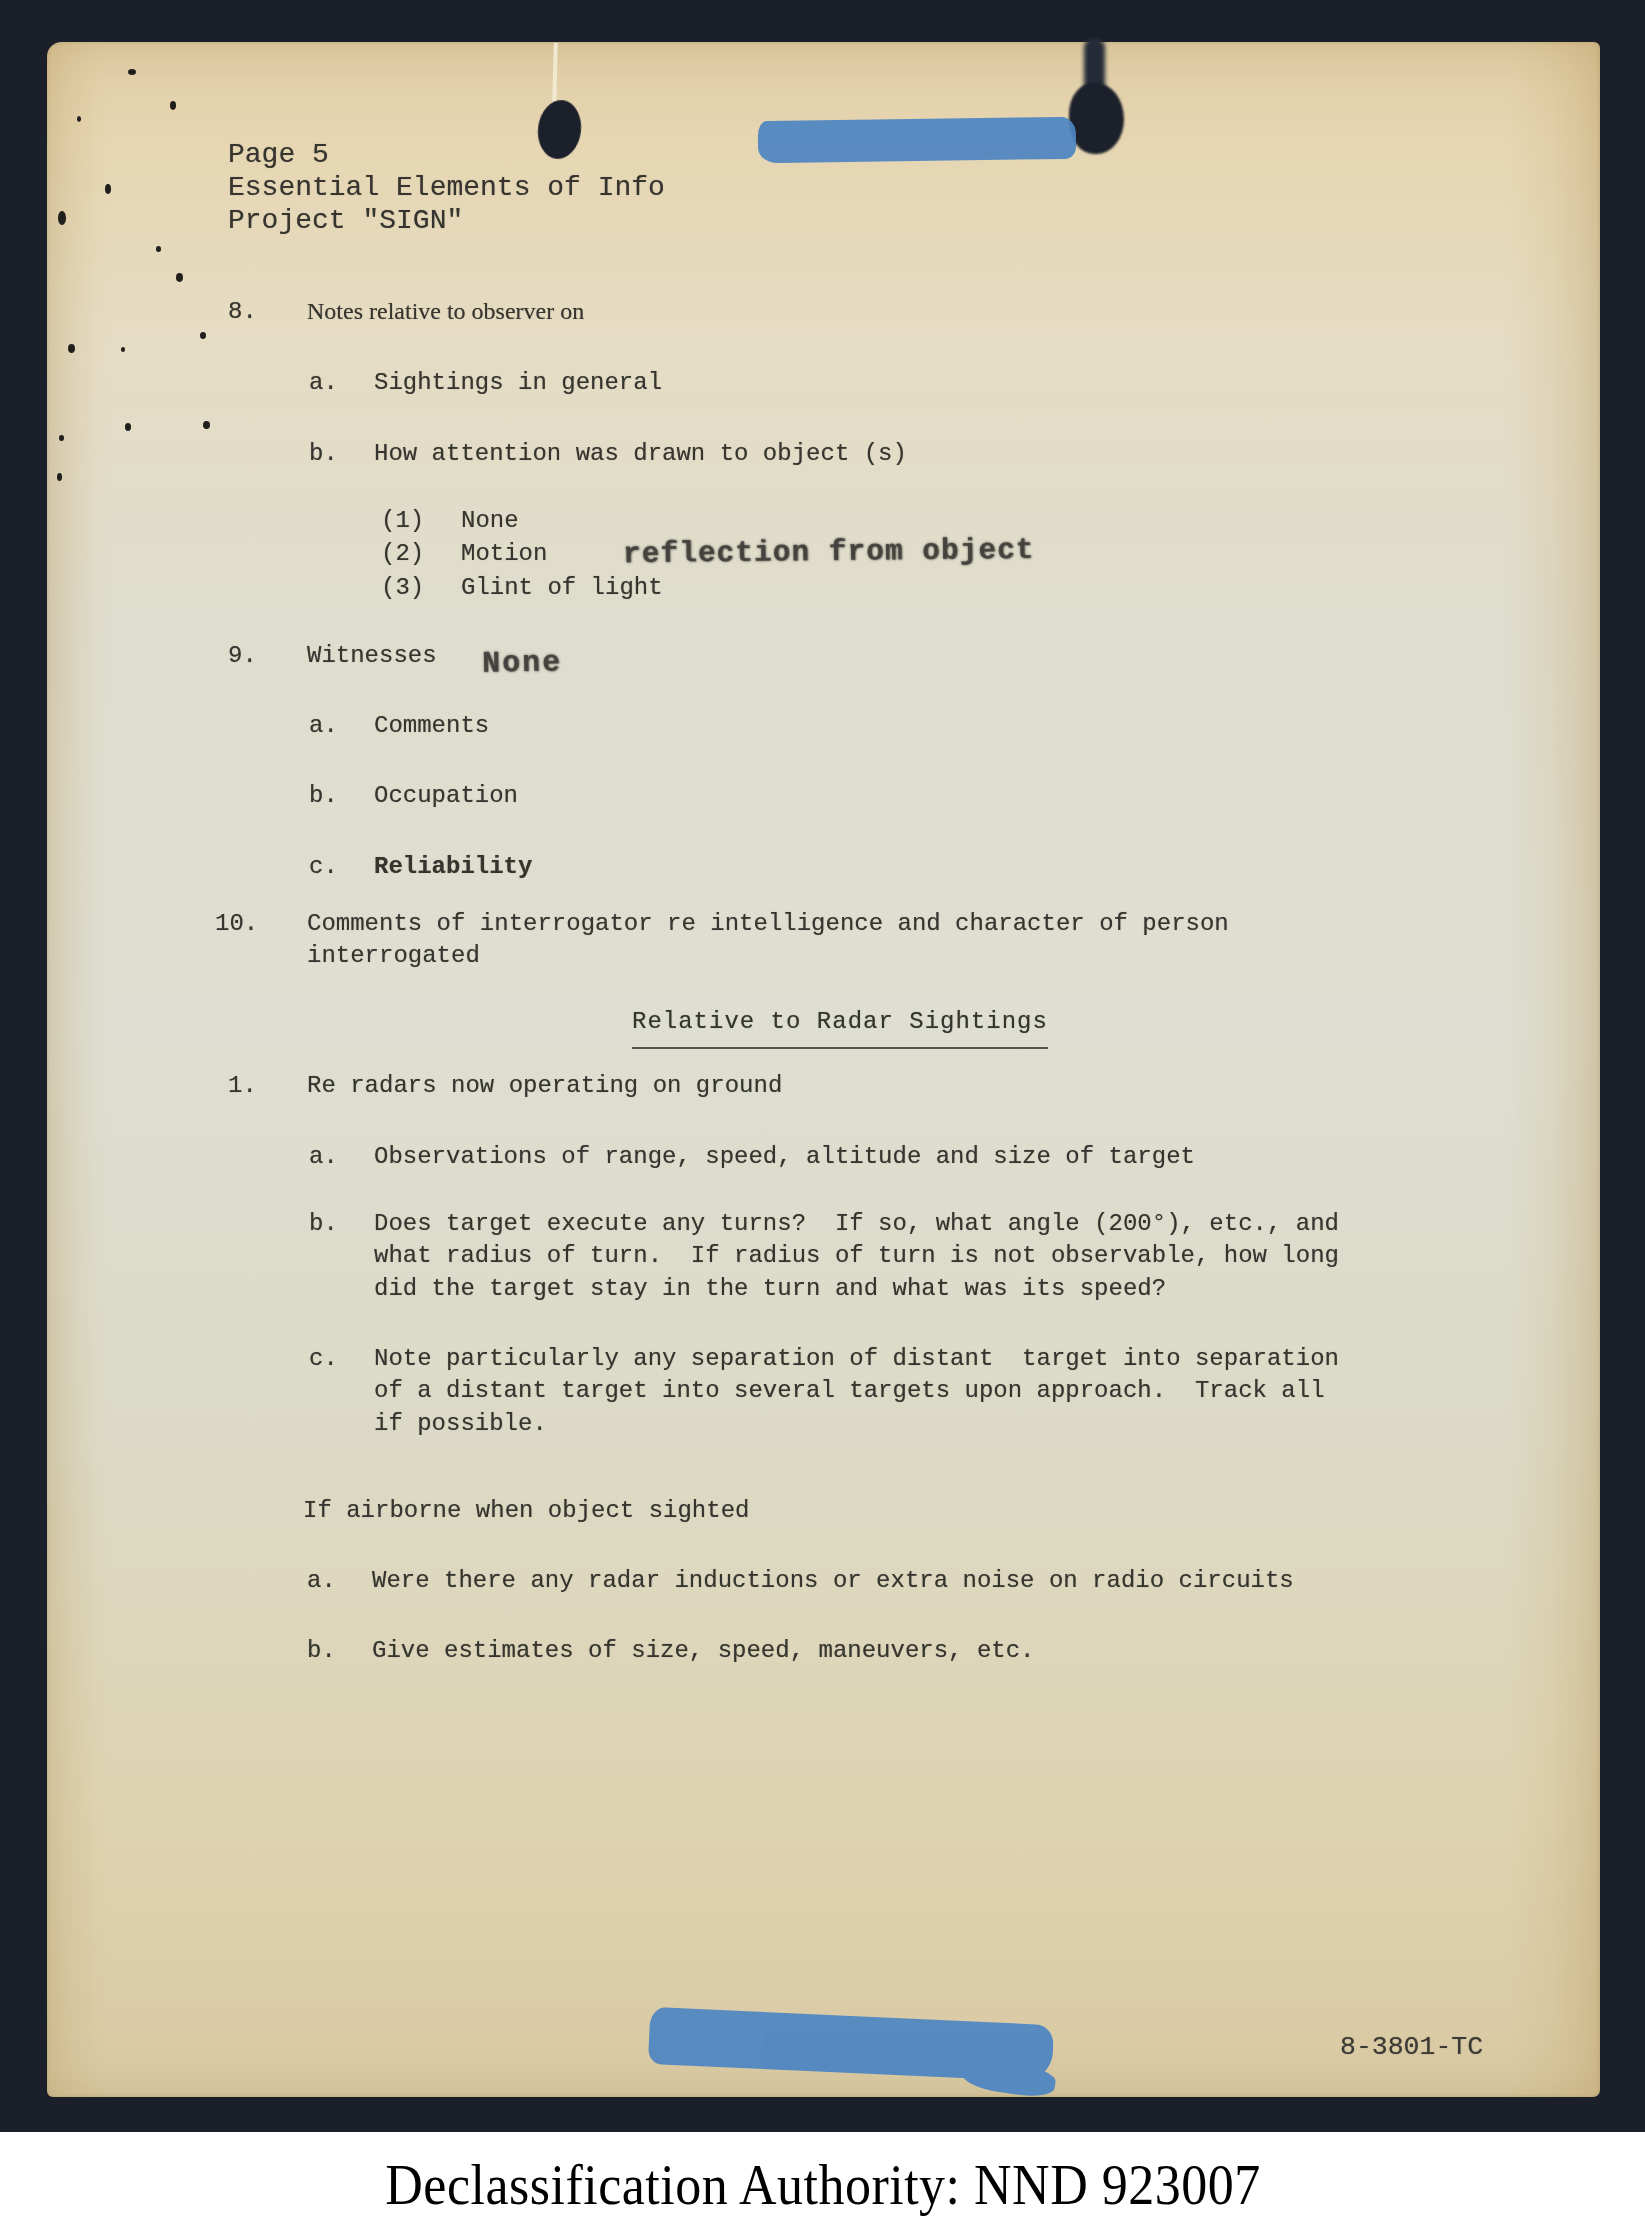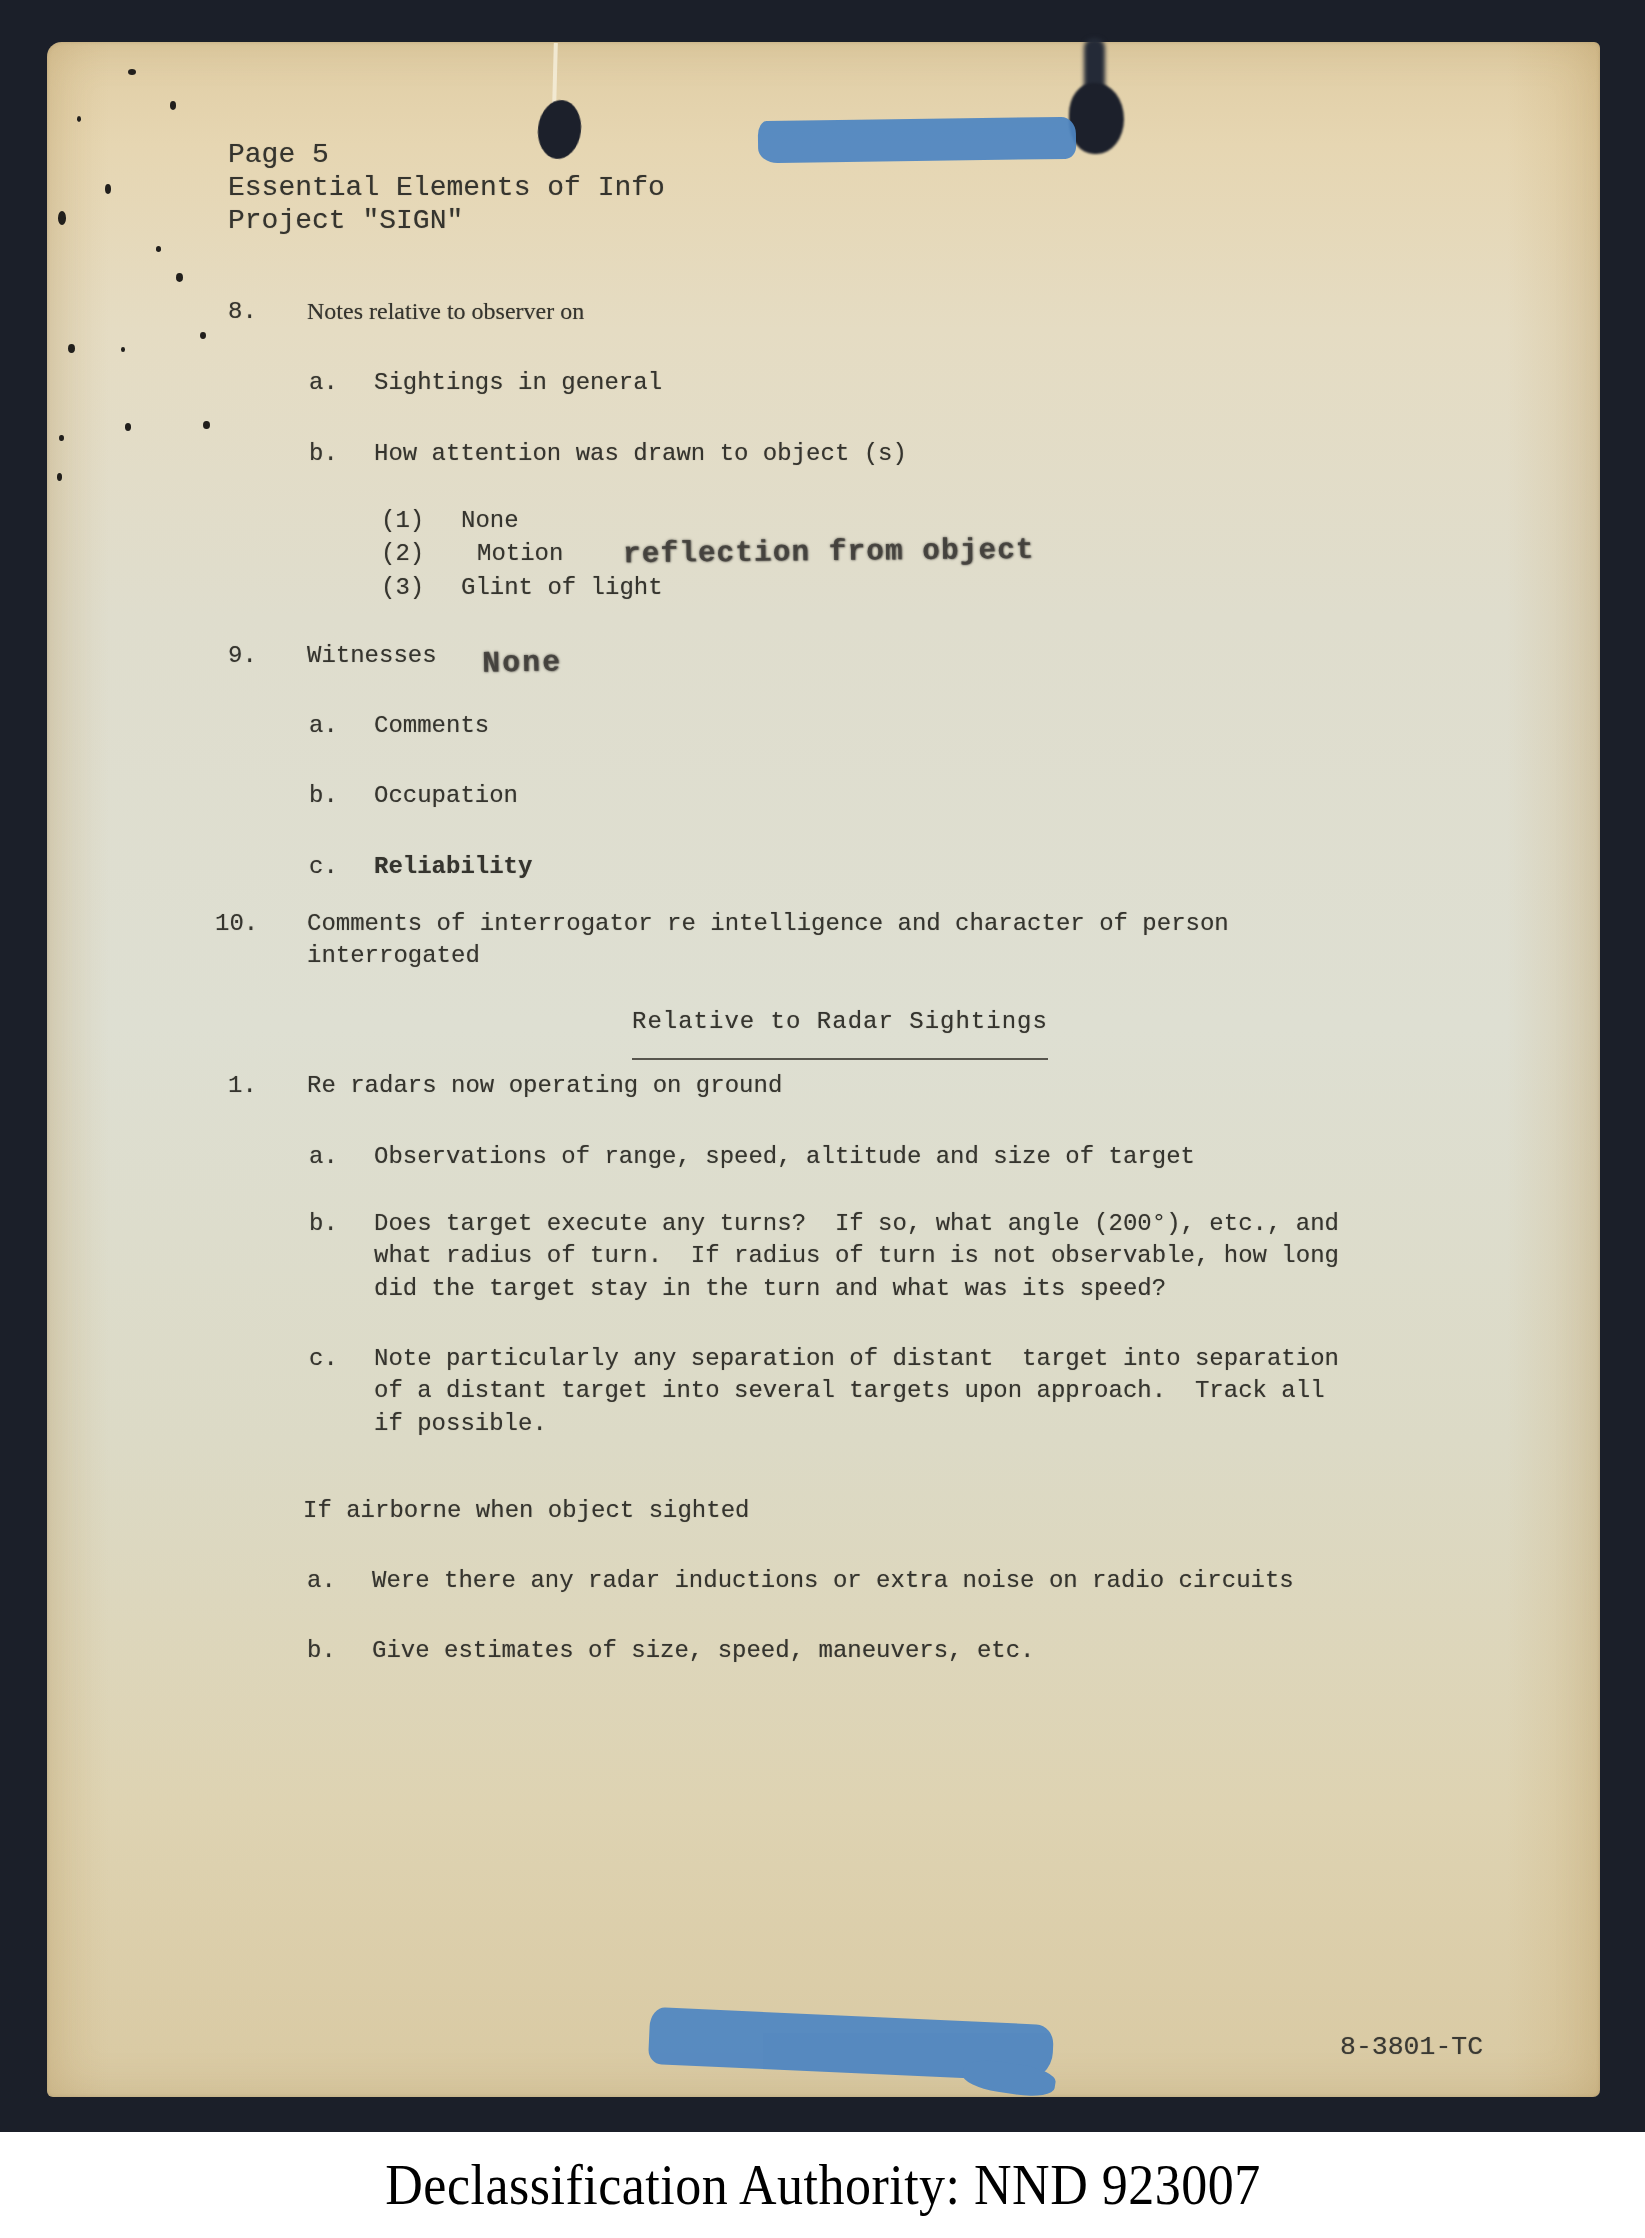--- a/index.html
+++ b/index.html
@@ -36,21 +36,21 @@
   .header-line{
     position:absolute;left:228px;white-space:pre;
     font-size:28px;color:var(--c-ink,#35342e);
     text-shadow:0 0 1px rgba(52,50,44,.45);
   }
   .radar-heading{
     position:absolute;left:632px;top:1008px;white-space:pre;
     font-size:24px;letter-spacing:1px;color:var(--c-ink,#35342e);
     text-shadow:0 0 1px rgba(52,50,44,.5);
     border-bottom:2.5px solid rgba(52,50,44,.8);
-    padding-bottom:23px;
+    padding-bottom:12px;
   }
   .doc-id{
     position:absolute;left:1340px;top:2032px;white-space:pre;
     font-size:26.5px;color:#3a3933;text-shadow:0 0 1px rgba(52,50,44,.5);
   }
   
   .stamp{
     position:absolute;white-space:pre;font-weight:bold;
     font-family:"Liberation Mono","DejaVu Sans Mono",monospace;
     color:rgba(62,60,56,.82);
@@ -128,21 +128,21 @@
     <div class="typed-line" style="top: 440px;">
       <span class="marker" style="left: 309px;">b.</span>
       <span class="text" style="left: 374px;">How attention was drawn to object (s)</span>
     </div>
     <div class="typed-line" style="top: 507px;">
       <span class="marker" style="left: 381px;">(1)</span>
       <span class="text" style="left: 461px;">None</span>
     </div>
     <div class="typed-line" style="top: 540px;">
       <span class="marker" style="left: 381px;">(2)</span>
-      <span class="text" style="left: 461px; margin-left: 16px;">Motion</span>
+      <span class="text" style="left: 461px;">Motion</span>
     </div>
     <div class="typed-line" style="top: 574px;">
       <span class="marker" style="left: 381px;">(3)</span>
       <span class="text" style="left: 461px;">Glint of light</span>
     </div>
     <div class="typed-line" style="top: 642px;">
       <span class="marker" style="left: 228px;">9.</span>
       <span class="text" style="left: 307px;">Witnesses</span>
     </div>
     <div class="typed-line" style="top: 712px;">

